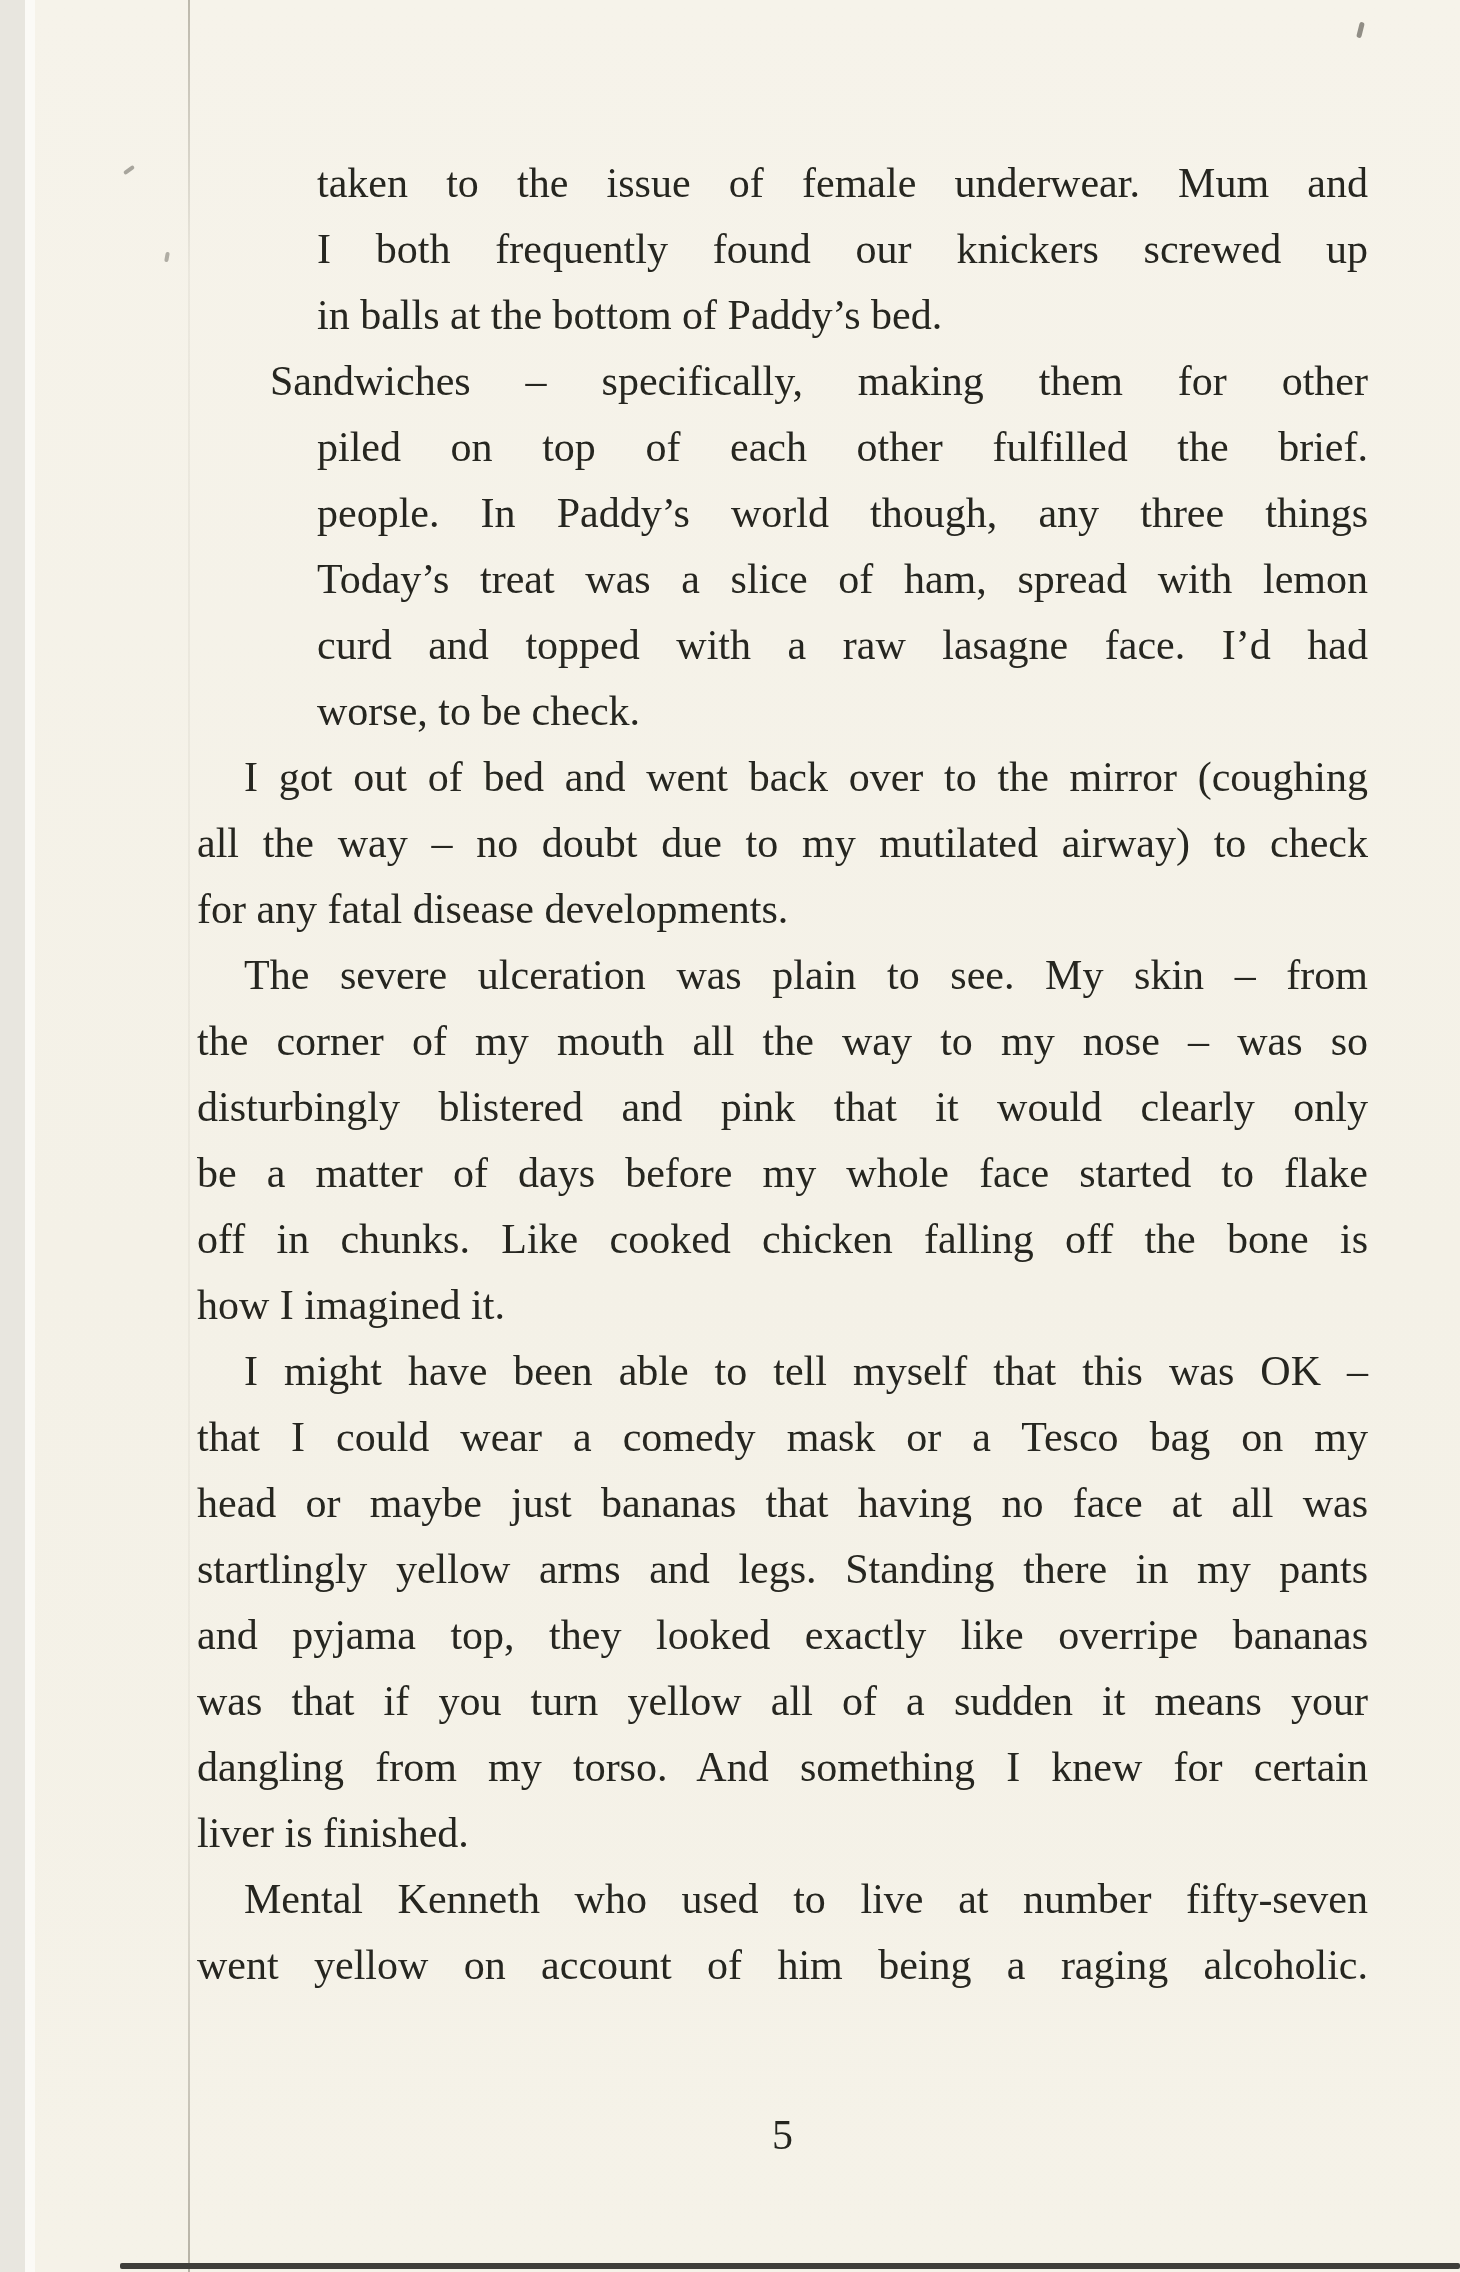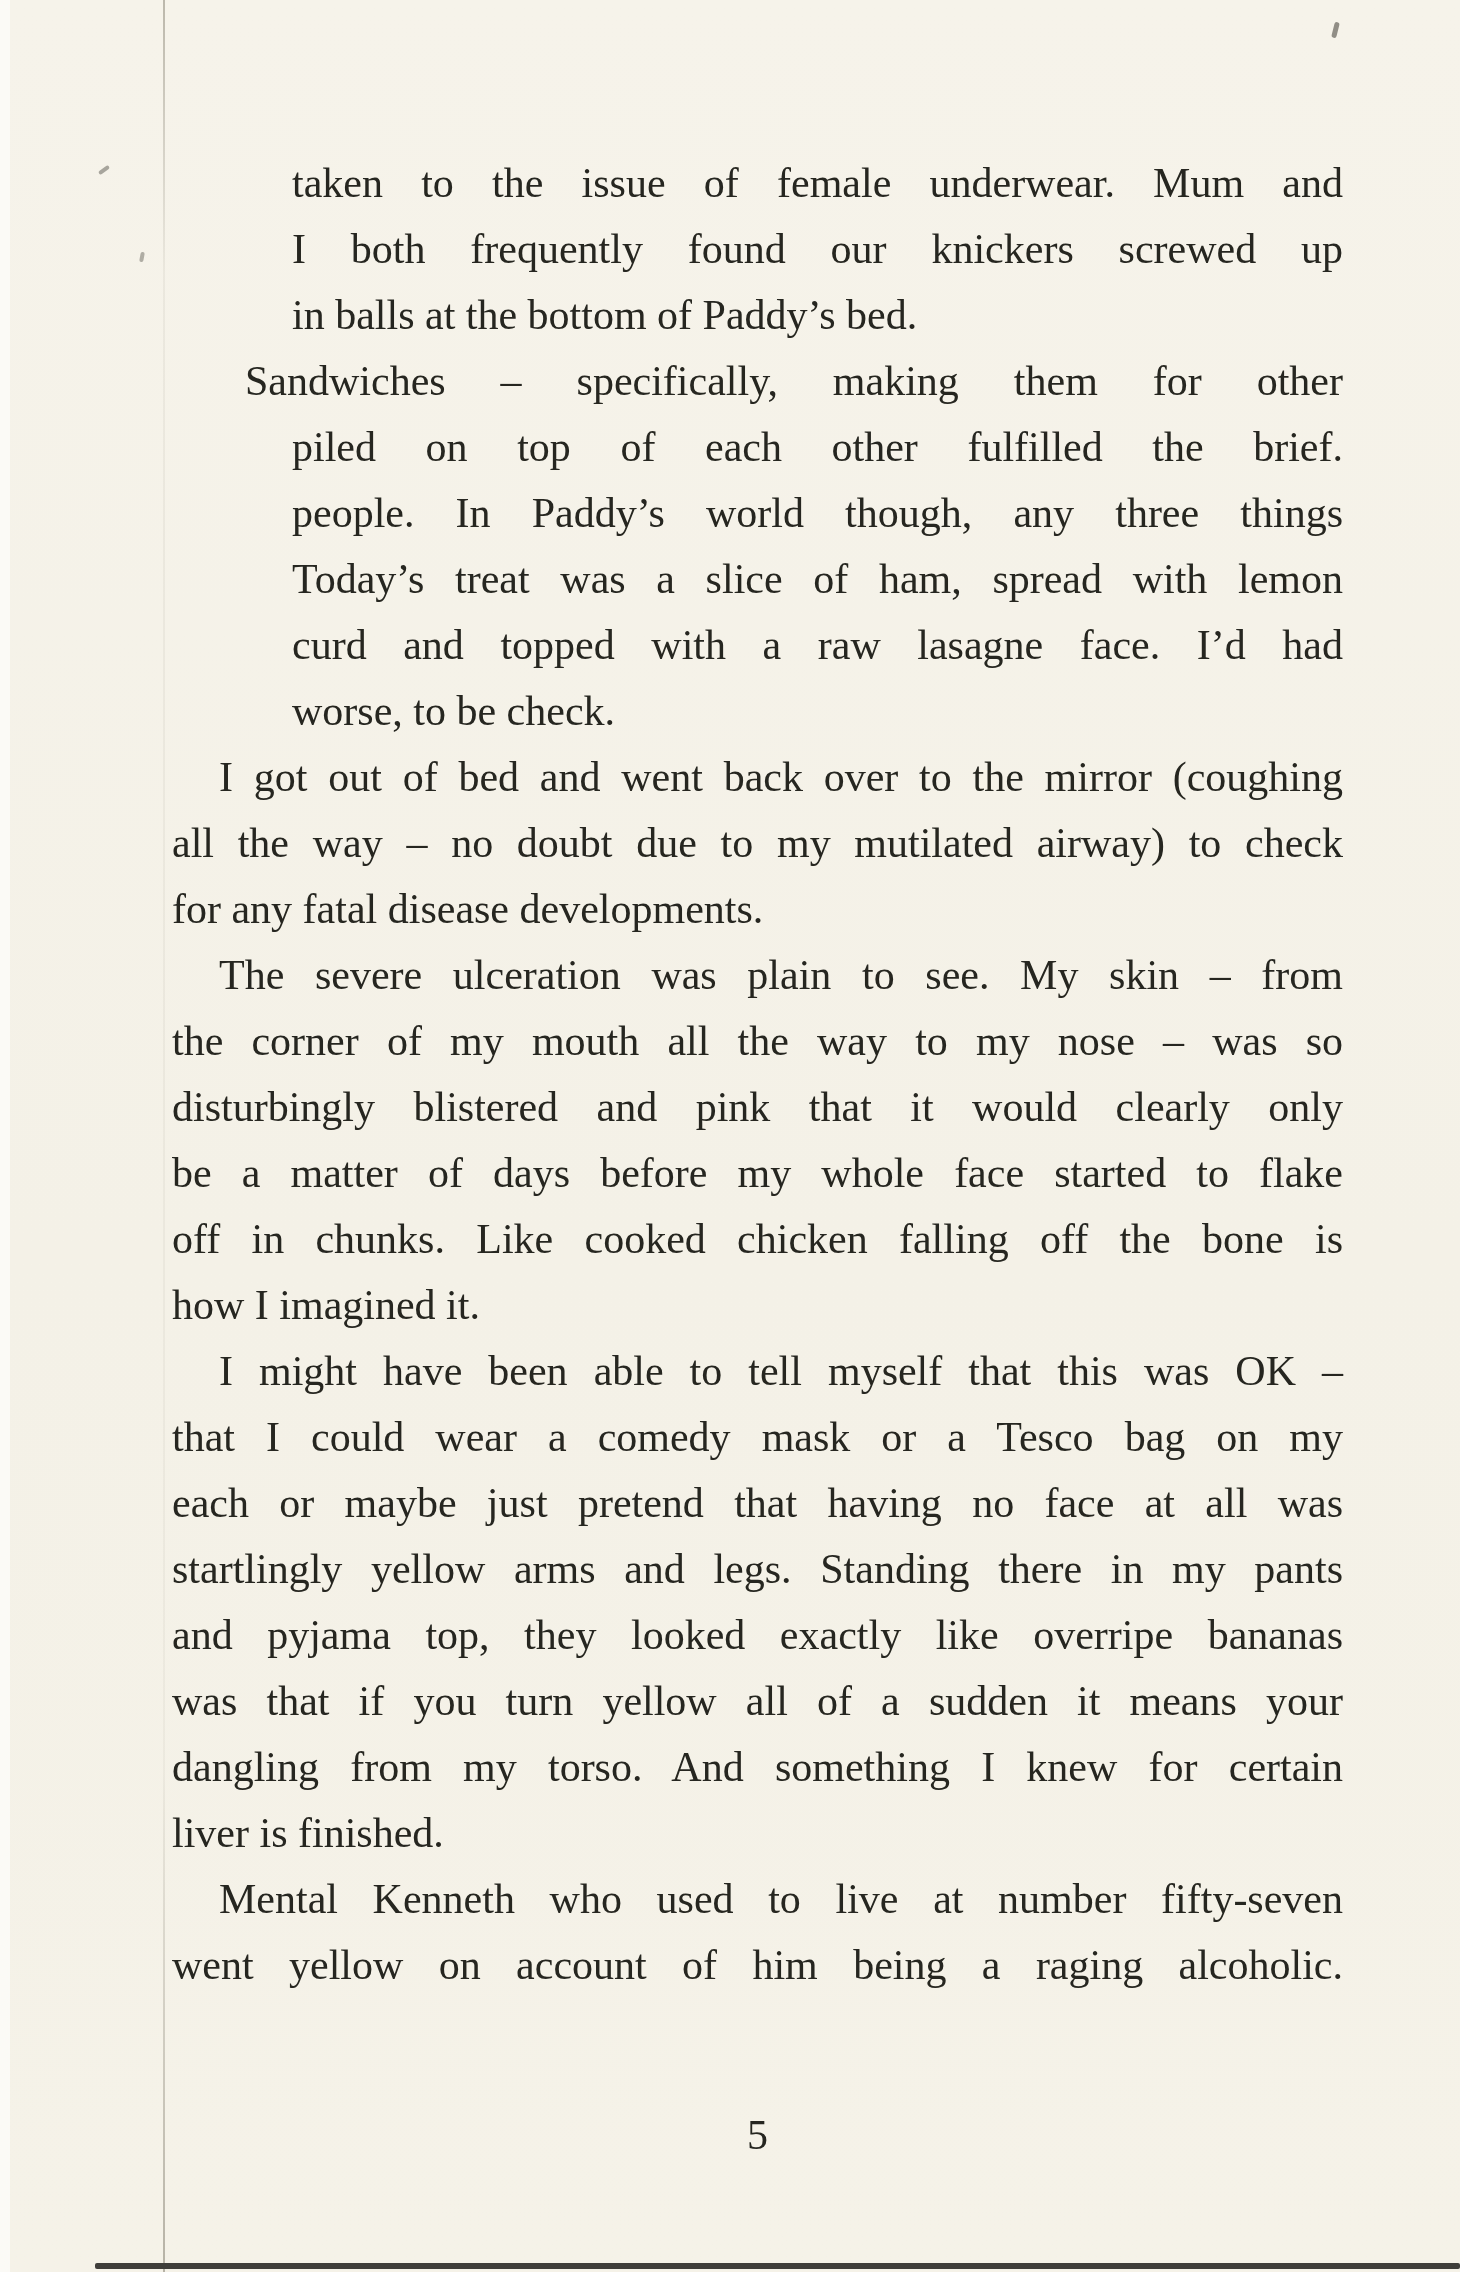--- a/index.html
+++ b/index.html
@@ -6,20 +6,21 @@
   body {
     width: 1460px; height: 2272px;
     position: relative;
     overflow: hidden;
     background: #e8e6df;
     font-family: "Liberation Serif", "DejaVu Serif", serif;
   }
   .page {
     position: absolute; inset: 0;
     background: linear-gradient(180deg, var(--paper) 0%, #f4f1e7 55%, #f5f2e8 100%);
+    margin-left: 25px;
   }
   .edge-strip {
     position: absolute; left: 0; top: 0; width: 10px; height: 100%;
     background: #fbfaf6;
   }
   .fold-line {
     position: absolute; left: 163px; top: 0; width: 2px; height: 100%;
     background: linear-gradient(to bottom,
       rgba(140,135,120,0.55) 0%,
       rgba(140,135,120,0.10) 12%,
@@ -101,21 +102,21 @@
         <div class="line ind-para just">The severe ulceration was plain to see. My skin – from</div>
         <div class="line ind-body just">the corner of my mouth all the way to my nose – was so</div>
         <div class="line ind-body just">disturbingly blistered and pink that it would clearly only</div>
         <div class="line ind-body just">be a matter of days before my whole face started to flake</div>
         <div class="line ind-body just">off in chunks. Like cooked chicken falling off the bone is</div>
         <div class="line ind-body">how I imagined it.</div>
       </div>
       <div class="block">
         <div class="line ind-para just">I might have been able to tell myself that this was OK –</div>
         <div class="line ind-body just">that I could wear a comedy mask or a Tesco bag on my</div>
-        <div class="line ind-body just">each or maybe just pretend that having no face at all was</div>
+        <div class="line ind-body just">head or maybe just bananas that having no face at all was</div>
         <div class="line ind-body just">startlingly yellow arms and legs. Standing there in my pants</div>
         <div class="line ind-body just">and pyjama top, they looked exactly like overripe bananas</div>
         <div class="line ind-body just">was that if you turn yellow all of a sudden it means your</div>
         <div class="line ind-body just">dangling from my torso. And something I knew for certain</div>
         <div class="line ind-body">liver is finished.</div>
       </div>
       <div class="block">
         <div class="line ind-para just">Mental Kenneth who used to live at number fifty-seven</div>
         <div class="line ind-body just">went yellow on account of him being a raging alcoholic.</div>
       </div>

